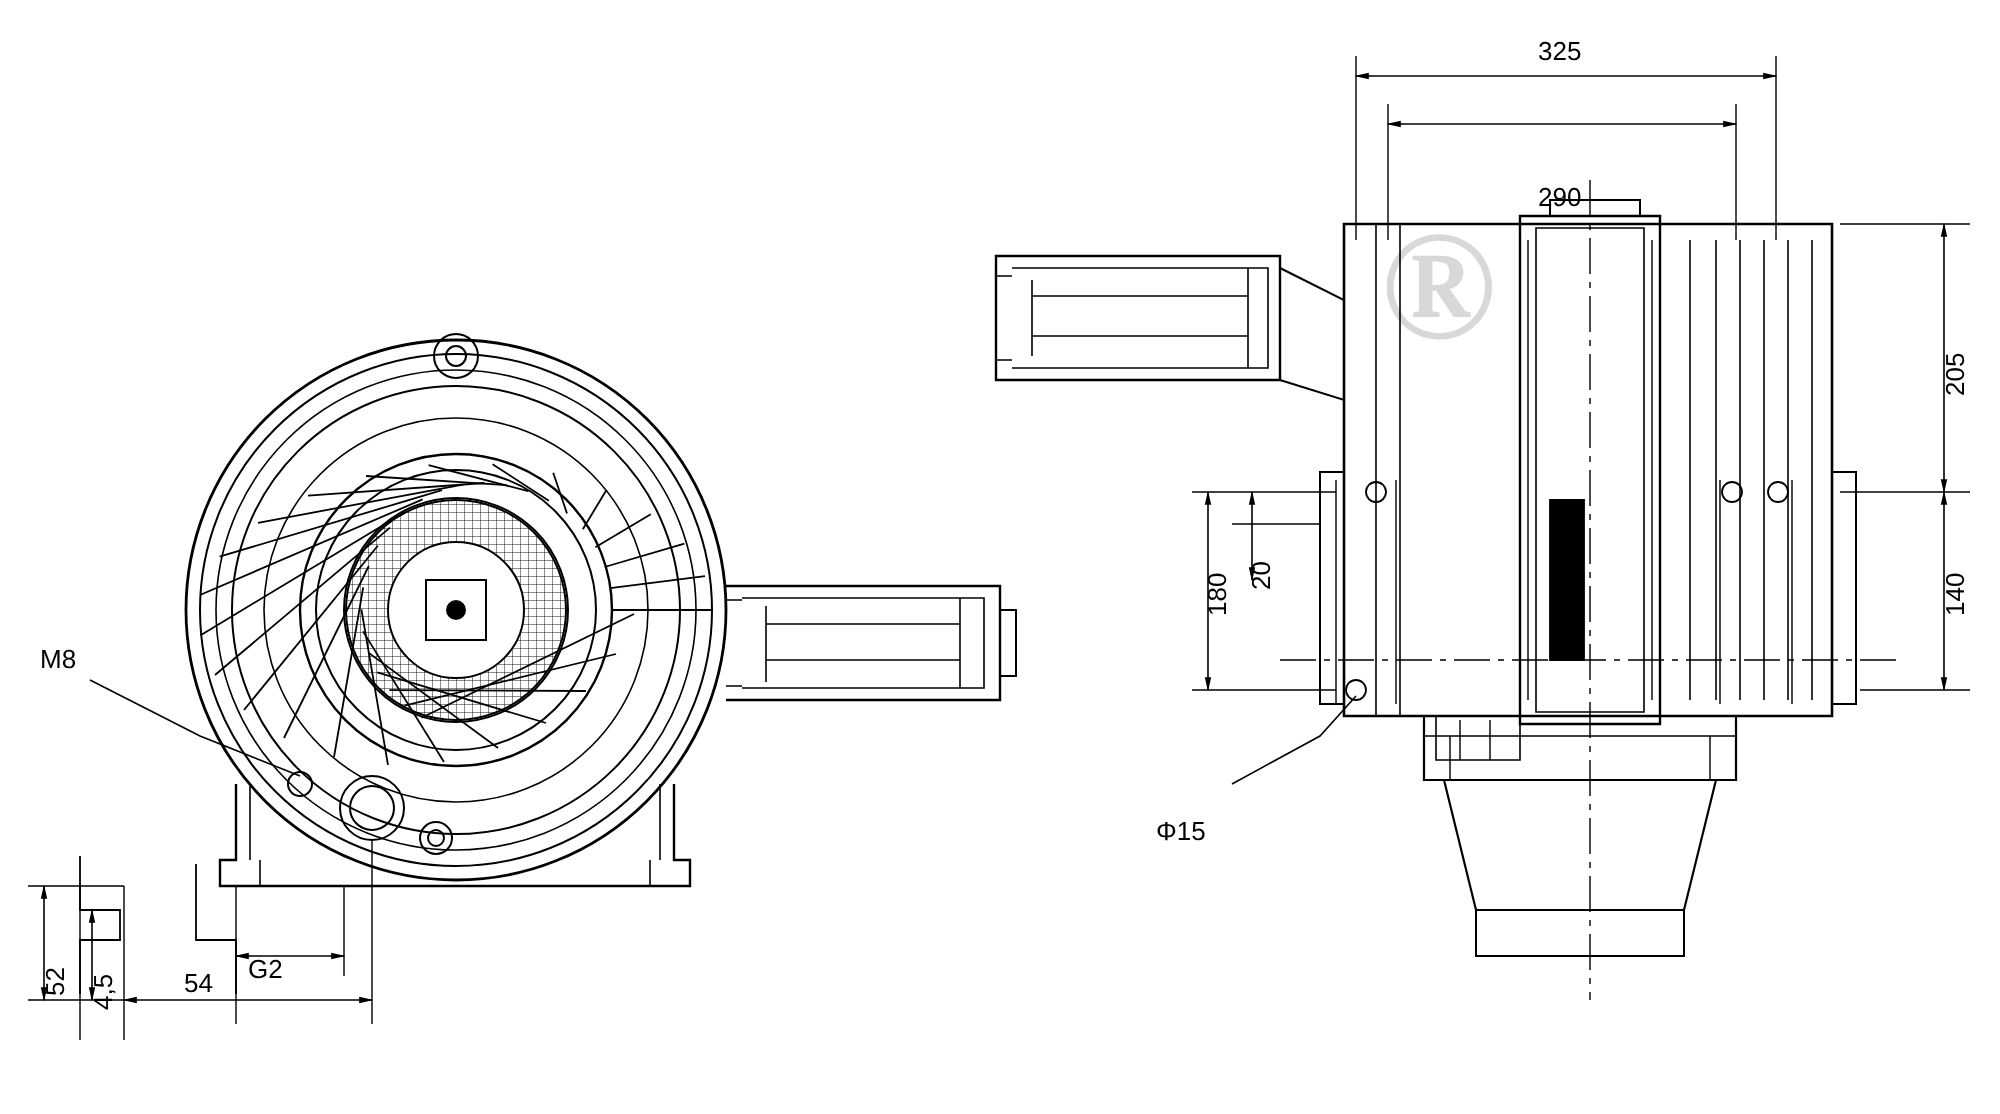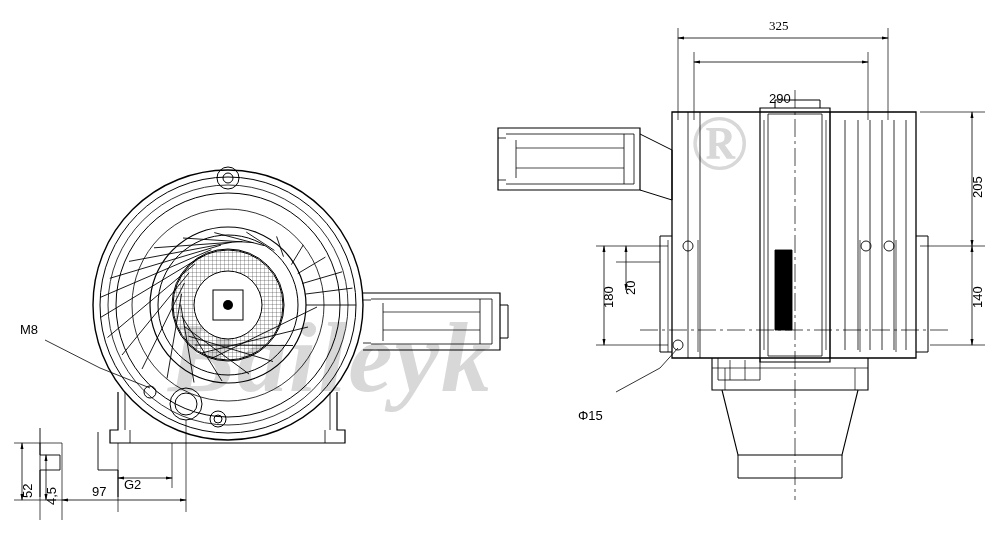--- a/index.html
+++ b/index.html
@@ -62,21 +62,20 @@
   .dim-vert {
     transform: rotate(-90deg);
     transform-origin: left top;
   }
 </style>
 </head>
 <body>
 
 <div id="stage">
 
-  <div class="wm" id="wm-en">Baileyk</div>
   <div class="wm" id="wm-r">®</div>
 
   <svg id="drawing" width="1000" height="557" viewBox="0 0 1000 557">
     <defs>
       <marker id="arrowL" markerWidth="9" markerHeight="7" refX="8" refY="3.5" orient="auto">
         <polygon points="9,3.5 0,1.5 0,5.5" fill="#000"></polygon>
       </marker>
       <marker id="arrowR" markerWidth="9" markerHeight="7" refX="1" refY="3.5" orient="auto">
         <polygon points="0,3.5 9,1.5 9,5.5" fill="#000"></polygon>
       </marker>
@@ -259,23 +258,23 @@
       <line x1="626" y1="246" x2="626" y2="290" marker-start="url(#arrowR)" marker-end="url(#arrowL)" stroke-width="0.8"></line>
 
       <path d="M616 392 L660 368 L678 348" stroke-width="0.8"></path>
     </g>
   </svg>
 
   <div class="dim-label" style="left:20px; top:322px;">M8</div>
   <div class="dim-label dim-vert" style="left:20px; top:498px;">52</div>
   <div class="dim-label dim-vert" style="left:44px; top:505px;">4,5</div>
   <div class="dim-label" style="left:124px; top:477px;">G2</div>
-  <div class="dim-label" style="left:92px; top:484px;">97</div>
-
-  <div class="dim-label" style="left:769px; top:18px;font-family:Liberation Serif, serif;">325</div>
+  <div class="dim-label" style="left:92px; top:484px;">54</div>
+
+  <div class="dim-label" style="left:769px; top:18px;">325</div>
   <div class="dim-label" style="left:769px; top:43px;margin-top:48px;">290</div>
   <div class="dim-label dim-vert" style="left:970px; top:198px;">205</div>
   <div class="dim-label dim-vert" style="left:970px; top:308px;">140</div>
   <div class="dim-label dim-vert" style="left:601px; top:308px;">180</div>
   <div class="dim-label dim-vert" style="left:623px; top:295px;">20</div>
   <div class="dim-label" style="left:578px; top:408px;">Φ15</div>
 
 </div>
 
 </body></html>

